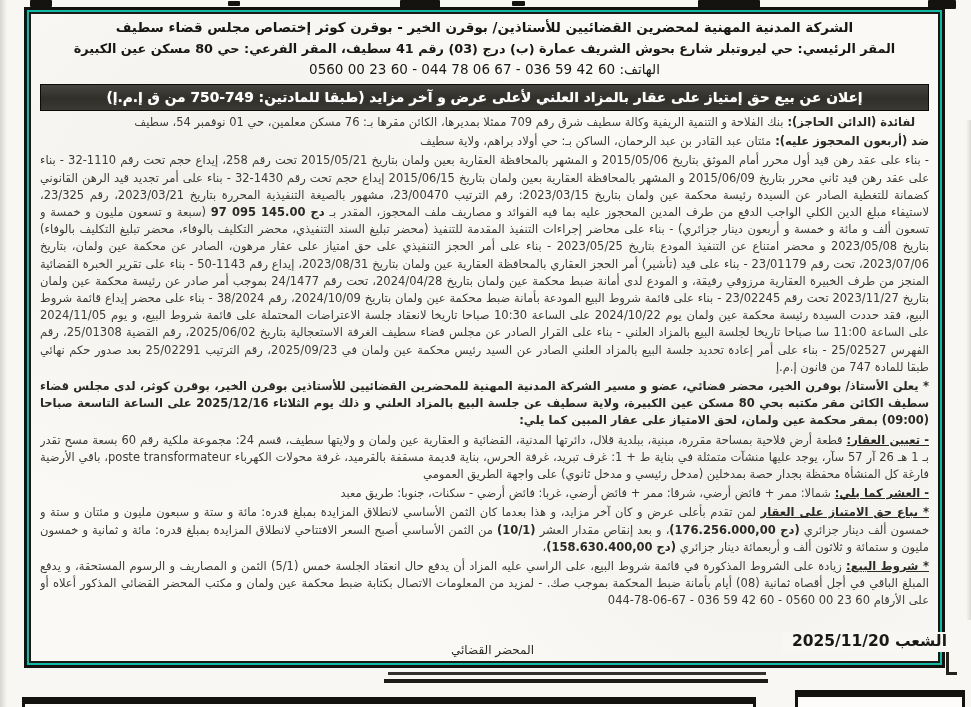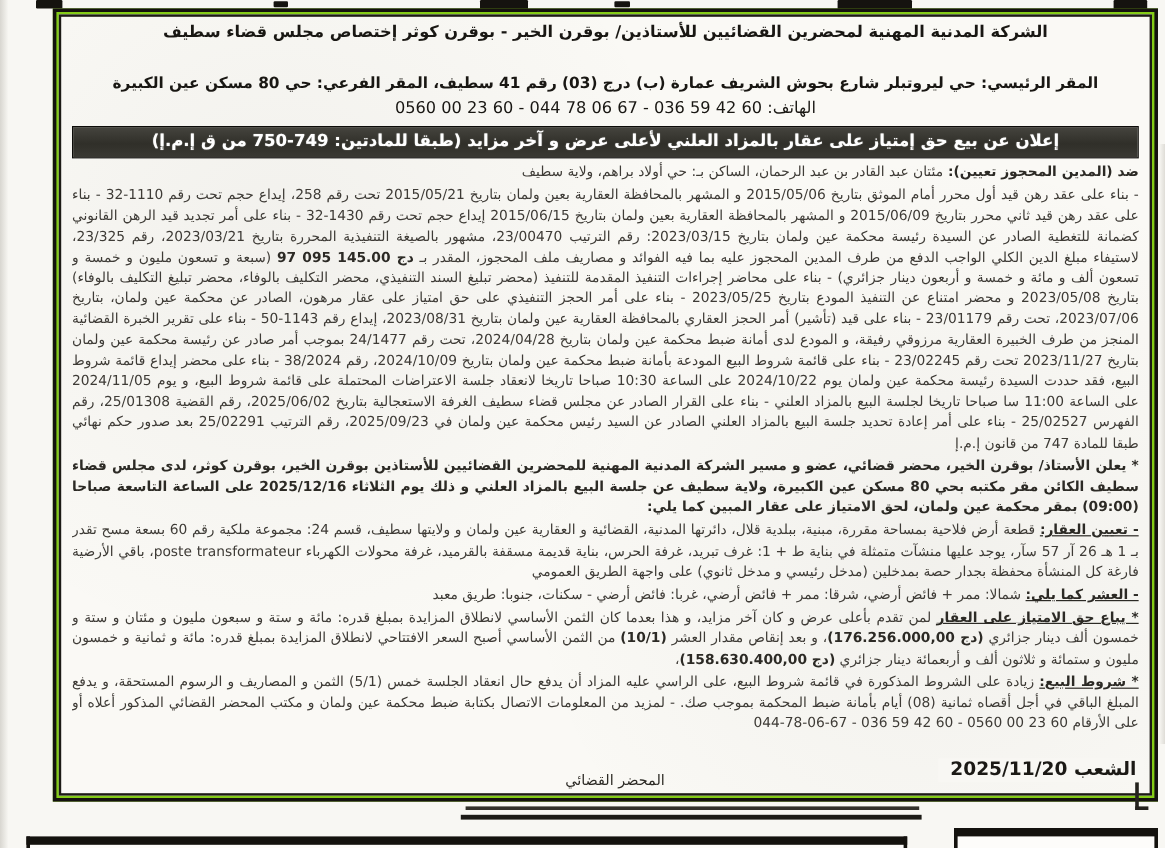--- a/index.html
+++ b/index.html
@@ -18,37 +18,37 @@
   .blot{position:absolute;background:#15130f;border-radius:1px;}
   .blot1{left:30px;top:0;width:22px;height:7px;}
   .blot2{left:228px;top:1px;width:12px;height:5px;}
   .blot3{left:400px;top:0;width:40px;height:8px;}
   .blot4{left:512px;top:1px;width:13px;height:5px;}
   .blot5{left:698px;top:0;width:62px;height:8px;}
   .blot6{left:928px;top:0;width:28px;height:9px;}
 
   
   .frame{
-    position:absolute;left:44px;top:7px;width:921px;height:661px;
+    position:absolute;left:24px;top:7px;width:921px;height:661px;
     border:3px solid #14120e;padding:2px;box-sizing:border-box;
-    background:#84cc16;
+    background:#14b8a6;
   }
   .frame-inner{
     border:2px solid #1c1a15;height:100%;box-sizing:border-box;
     padding:3px 9px 2px 9px;
     display:flex;flex-direction:column;
     background:
       radial-gradient(circle at 20% 30%, rgba(90,88,80,.05), rgba(0,0,0,0) 40%),
       radial-gradient(circle at 80% 70%, rgba(90,88,80,.05), rgba(0,0,0,0) 40%),
       #faf9f5;
   }
 
   .hdr{ text-align:center;color:#191713;filter:blur(.25px);}
   .hdr-line1{font-size:13.5px;font-weight:bold;line-height:21px;}
-  .hdr-line2{font-size:12.8px;font-weight:bold;line-height:21px;margin-top:21px;}
+  .hdr-line2{font-size:12.8px;font-weight:bold;line-height:21px;}
   .hdr-line3{font-size:13.5px;font-weight:normal;line-height:21px;letter-spacing:.5px;}
 
   .banner{
     margin:4px 0 3px 0;
     background:linear-gradient(#45443e,#302f29 55%,#3a3933);
     border:1.5px solid #0c0b08;
     color:#ffffff;text-align:center;
     font-size:13.8px;font-weight:bold;line-height:18px;
     padding:3px 2px 4px 2px;
     text-shadow:0 0 1px rgba(255,255,255,.55);
@@ -115,21 +115,22 @@
         <span>الهاتف:</span>
         <span dir="ltr">0560 00 23 60 - 044 78 06 67 - 036 59 42 60</span>
       </div>
     </div>
 
     <div class="banner">
       <span>إعلان عن بيع حق إمتياز على عقار بالمزاد العلني لأعلى عرض و آخر مزايد (طبقا للمادتين: 749-750 من ق إ.م.إ)</span>
     </div>
 
     <div class="body-block">
-        <p class="par"><span class="b">ضد (المدين المحجوز تعيين): </span><span>مئتان عبد القادر بن عبد الرحمان، الساكن بـ: حي أولاد براهم، ولاية سطيف</span></p>
+        <p class="par first-indent"><span class="b">لفائدة (الدائن الحاجز): </span><span>بنك الفلاحة و التنمية الريفية وكالة سطيف شرق رقم 709 ممثلا بمديرها، الكائن مقرها بـ: 76 مسكن معلمين، حي 01 نوفمبر 54، سطيف</span></p>
+        <p class="par"><span class="b">ضد (أربعون المحجوز عليه): </span><span>مئتان عبد القادر بن عبد الرحمان، الساكن بـ: حي أولاد براهم، ولاية سطيف</span></p>
         <p class="par"><span>- بناء على عقد رهن قيد أول محرر أمام الموثق بتاريخ 2015/05/06 و المشهر بالمحافظة العقارية بعين ولمان بتاريخ 2015/05/21 تحت رقم 258، إيداع حجم تحت رقم 1110-32 - بناء على عقد رهن قيد ثاني محرر بتاريخ 2015/06/09 و المشهر بالمحافظة العقارية بعين ولمان بتاريخ 2015/06/15 إيداع حجم تحت رقم 1430-32 - بناء على أمر تجديد قيد الرهن القانوني كضمانة للتغطية الصادر عن السيدة رئيسة محكمة عين ولمان بتاريخ 2023/03/15: رقم الترتيب 23/00470، مشهور بالصيغة التنفيذية المحررة بتاريخ 2023/03/21، رقم 23/325، لاستيفاء مبلغ الدين الكلي الواجب الدفع من طرف المدين المحجوز عليه بما فيه الفوائد و مصاريف ملف المحجوز، المقدر بـ </span><span class="b" dir="ltr">97 095 145.00 دج</span><span> (سبعة و تسعون مليون و خمسة و تسعون ألف و مائة و خمسة و أربعون دينار جزائري) - بناء على محاضر إجراءات التنفيذ المقدمة للتنفيذ (محضر تبليغ السند التنفيذي، محضر التكليف بالوفاء، محضر تبليغ التكليف بالوفاء) بتاريخ 2023/05/08 و محضر امتناع عن التنفيذ المودع بتاريخ 2023/05/25 - بناء على أمر الحجز التنفيذي على حق امتياز على عقار مرهون، الصادر عن محكمة عين ولمان، بتاريخ 2023/07/06، تحت رقم 23/01179 - بناء على قيد (تأشير) أمر الحجز العقاري بالمحافظة العقارية عين ولمان بتاريخ 2023/08/31، إيداع رقم 1143-50 - بناء على تقرير الخبرة القضائية المنجز من طرف الخبيرة العقارية مرزوقي رفيقة، و المودع لدى أمانة ضبط محكمة عين ولمان بتاريخ 2024/04/28، تحت رقم 24/1477 بموجب أمر صادر عن رئيسة محكمة عين ولمان بتاريخ 2023/11/27 تحت رقم 23/02245 - بناء على قائمة شروط البيع المودعة بأمانة ضبط محكمة عين ولمان بتاريخ 2024/10/09، رقم 38/2024 - بناء على محضر إيداع قائمة شروط البيع، فقد حددت السيدة رئيسة محكمة عين ولمان يوم 2024/10/22 على الساعة 10:30 صباحا تاريخا لانعقاد جلسة الاعتراضات المحتملة على قائمة شروط البيع، و يوم 2024/11/05 على الساعة 11:00 سا صباحا تاريخا لجلسة البيع بالمزاد العلني - بناء على القرار الصادر عن مجلس قضاء سطيف الغرفة الاستعجالية بتاريخ 2025/06/02، رقم القضية 25/01308، رقم الفهرس 25/02527 - بناء على أمر إعادة تحديد جلسة البيع بالمزاد العلني الصادر عن السيد رئيس محكمة عين ولمان في 2025/09/23، رقم الترتيب 25/02291 بعد صدور حكم نهائي طبقا للمادة 747 من قانون إ.م.إ</span></p>
         <p class="par"><span class="b">* يعلن الأستاذ/ بوقرن الخير، محضر قضائي، عضو و مسير الشركة المدنية المهنية للمحضرين القضائيين للأستاذين بوقرن الخير، بوقرن كوثر، لدى مجلس قضاء سطيف الكائن مقر مكتبه بحي 80 مسكن عين الكبيرة، ولاية سطيف عن جلسة البيع بالمزاد العلني و ذلك يوم الثلاثاء </span><span class="b">2025/12/16</span><span class="b"> على الساعة التاسعة صباحا (09:00) بمقر محكمة عين ولمان، لحق الامتياز على عقار المبين كما يلي:</span></p>
         <p class="par"><span class="b u">- تعيين العقار:</span><span> قطعة أرض فلاحية بمساحة مقررة، مبنية، ببلدية قلال، دائرتها المدنية، القضائية و العقارية عين ولمان و ولايتها سطيف، قسم 24: مجموعة ملكية رقم 60 بسعة مسح تقدر بـ 1 هـ 26 آر 57 سآر، يوجد عليها منشآت متمثلة في بناية ط + 1: غرف تبريد، غرفة الحرس، بناية قديمة مسقفة بالقرميد، غرفة محولات الكهرباء </span><span dir="ltr">poste transformateur</span><span>، باقي الأرضية فارغة كل المنشأة محفظة بجدار حصة بمدخلين (مدخل رئيسي و مدخل ثانوي) على واجهة الطريق العمومي</span></p>
         <p class="par"><span class="b u">- العشر كما يلي:</span><span> شمالا: ممر + فائض أرضي، شرقا: ممر + فائض أرضي، غربا: فائض أرضي - سكنات، جنوبا: طريق معبد</span></p>
         <p class="par"><span class="b u">* يباع حق الامتياز على العقار</span><span> لمن تقدم بأعلى عرض و كان آخر مزايد، و هذا بعدما كان الثمن الأساسي لانطلاق المزايدة بمبلغ قدره: مائة و ستة و سبعون مليون و مئتان و ستة و خمسون ألف دينار جزائري </span><span class="b" dir="ltr">(176.256.000,00 دج)</span><span>، و بعد إنقاص مقدار العشر </span><span class="b" dir="ltr">(10/1)</span><span> من الثمن الأساسي أصبح السعر الافتتاحي لانطلاق المزايدة بمبلغ قدره: مائة و ثمانية و خمسون مليون و ستمائة و ثلاثون ألف و أربعمائة دينار جزائري </span><span class="b" dir="ltr">(158.630.400,00 دج)</span><span>،</span></p>
         <p class="par"><span class="b u">* شروط البيع:</span><span> زيادة على الشروط المذكورة في قائمة شروط البيع، على الراسي عليه المزاد أن يدفع حال انعقاد الجلسة خمس </span><span dir="ltr">(5/1)</span><span> الثمن و المصاريف و الرسوم المستحقة، و يدفع المبلغ الباقي في أجل أقصاه ثمانية (08) أيام بأمانة ضبط المحكمة بموجب صك. - لمزيد من المعلومات الاتصال بكتابة ضبط محكمة عين ولمان و مكتب المحضر القضائي المذكور أعلاه أو على الأرقام </span><span dir="ltr">044-78-06-67 - 036 59 42 60 - 0560 00 23 60</span></p>
       </div>
 
     <div class="signature">المحضر القضائي</div>
 

